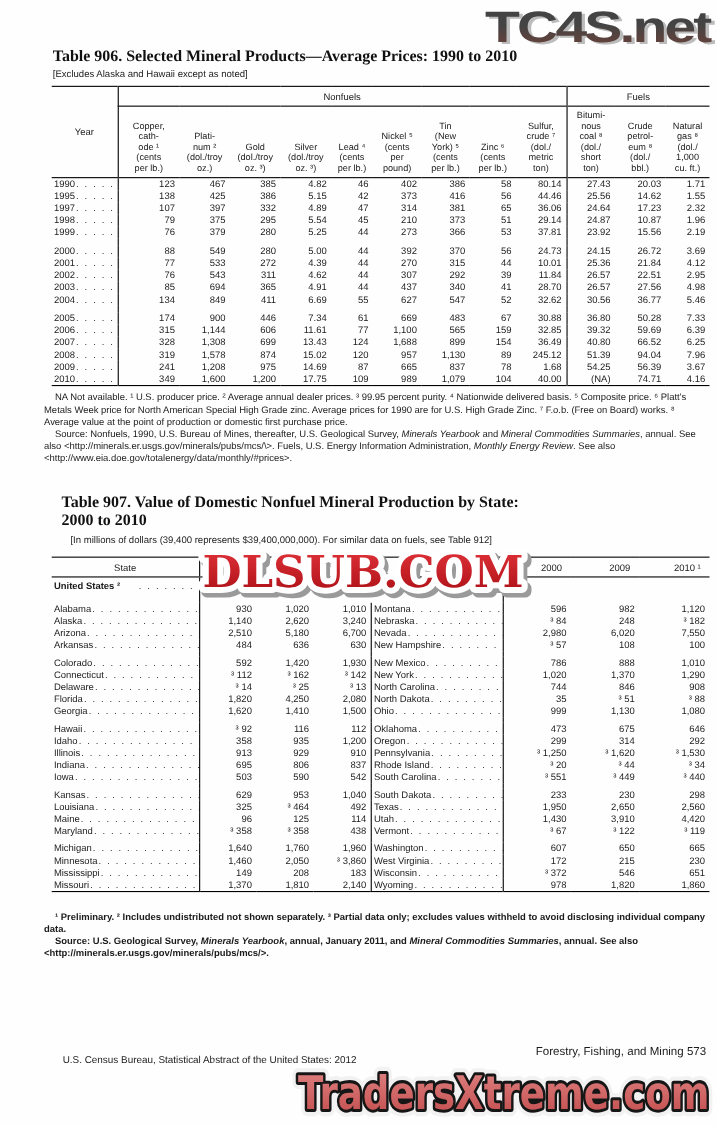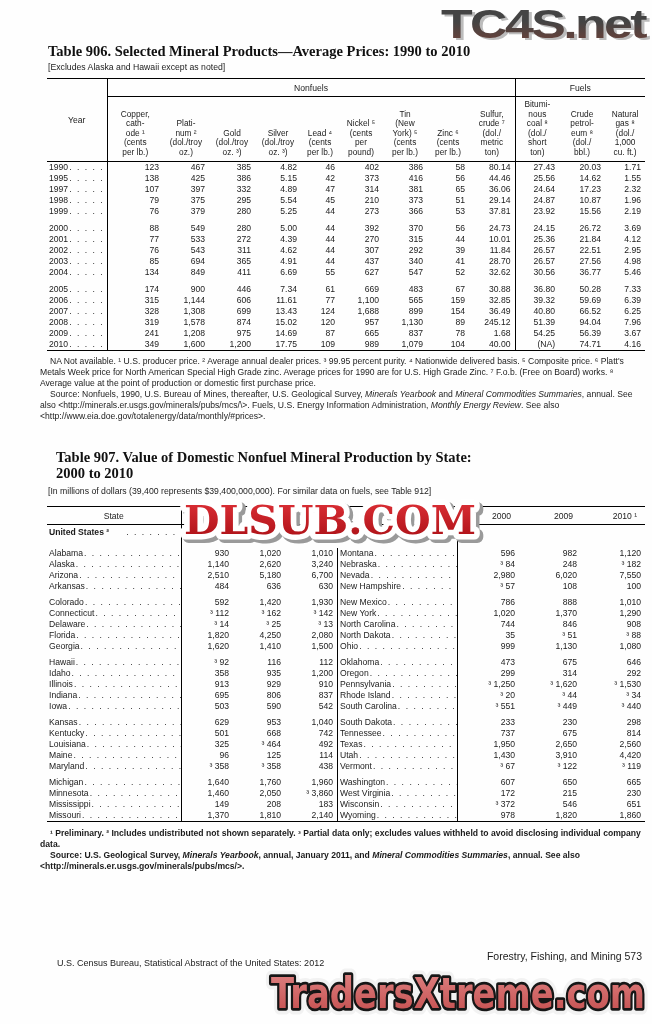--- a/index.html
+++ b/index.html
@@ -458,21 +458,21 @@
       </tbody>
   </table>
 
   <div class="abs fnblock" style="left:40px;top:356px;width:606px;">
     <p>NA Not available. ¹ U.S. producer price. ² Average annual dealer prices. ³ 99.95 percent purity. ⁴ Nationwide delivered basis. ⁵ Composite price. ⁶ Platt's Metals Week price for North American Special High Grade zinc. Average prices for 1990 are for U.S. High Grade Zinc. ⁷ F.o.b. (Free on Board) works. ⁸ Average value at the point of production or domestic first purchase price.</p>
     <p><span>Source: Nonfuels, 1990, U.S. Bureau of Mines, thereafter, U.S. Geological Survey, </span><i>Minerals Yearbook</i><span> and </span><i>Mineral Commodities Summaries</i><span>, annual. See also &lt;http://minerals.er.usgs.gov/minerals/pubs/mcs/\&gt;. Fuels, U.S. Energy Information Administration, </span><i>Monthly Energy Review</i><span>. See also &lt;http://www.eia.doe.gov/totalenergy/data/monthly/#prices&gt;.</span></p>
   </div>
 
   <div class="abs tbl-title" style="left:56px;top:449px;width:560px;">Table 907. Value of Domestic Nonfuel Mineral Production by State:
 2000 to 2010</div>
-  <div class="abs tbl-note" style="left:48px;top:486px;">[In millions of dollars (39,400 represents $39,400,000,000). For similar data on fuels, see Table 912]</div>
+  <div class="abs tbl-note" style="left:64px;top:486px;">[In millions of dollars (39,400 represents $39,400,000,000). For similar data on fuels, see Table 912]</div>
 
   <table class="abs t907" style="left:47px;top:506px;">
     <colgroup>
       <col style="width:134px">
         <col style="width:52px">
         <col style="width:52px">
         <col style="width:52px">
       <col style="width:120px">
         <col style="width:62px">
         <col style="width:62px">
@@ -769,36 +769,20 @@
           <td class="lbl bl">
             <span class="nm">South Dakota</span>
             <span class="leader"></span>
           </td>
           <td class="num bl">233</td>
           <td class="num">230</td>
           <td class="num">298</td>
         </tr>
         <tr>
           <td class="lbl">
-            <span class="nm">Kentucky</span>
-            <span class="leader"></span>
-          </td>
-          <td class="num bl">501</td>
-          <td class="num">668</td>
-          <td class="num">742</td>
-          <td class="lbl bl">
-            <span class="nm">Tennessee</span>
-            <span class="leader"></span>
-          </td>
-          <td class="num bl">737</td>
-          <td class="num">675</td>
-          <td class="num">814</td>
-        </tr>
-        <tr>
-          <td class="lbl">
             <span class="nm">Louisiana</span>
             <span class="leader"></span>
           </td>
           <td class="num bl">325</td>
           <td class="num">³ 464</td>
           <td class="num">492</td>
           <td class="lbl bl">
             <span class="nm">Texas</span>
             <span class="leader"></span>
           </td>

